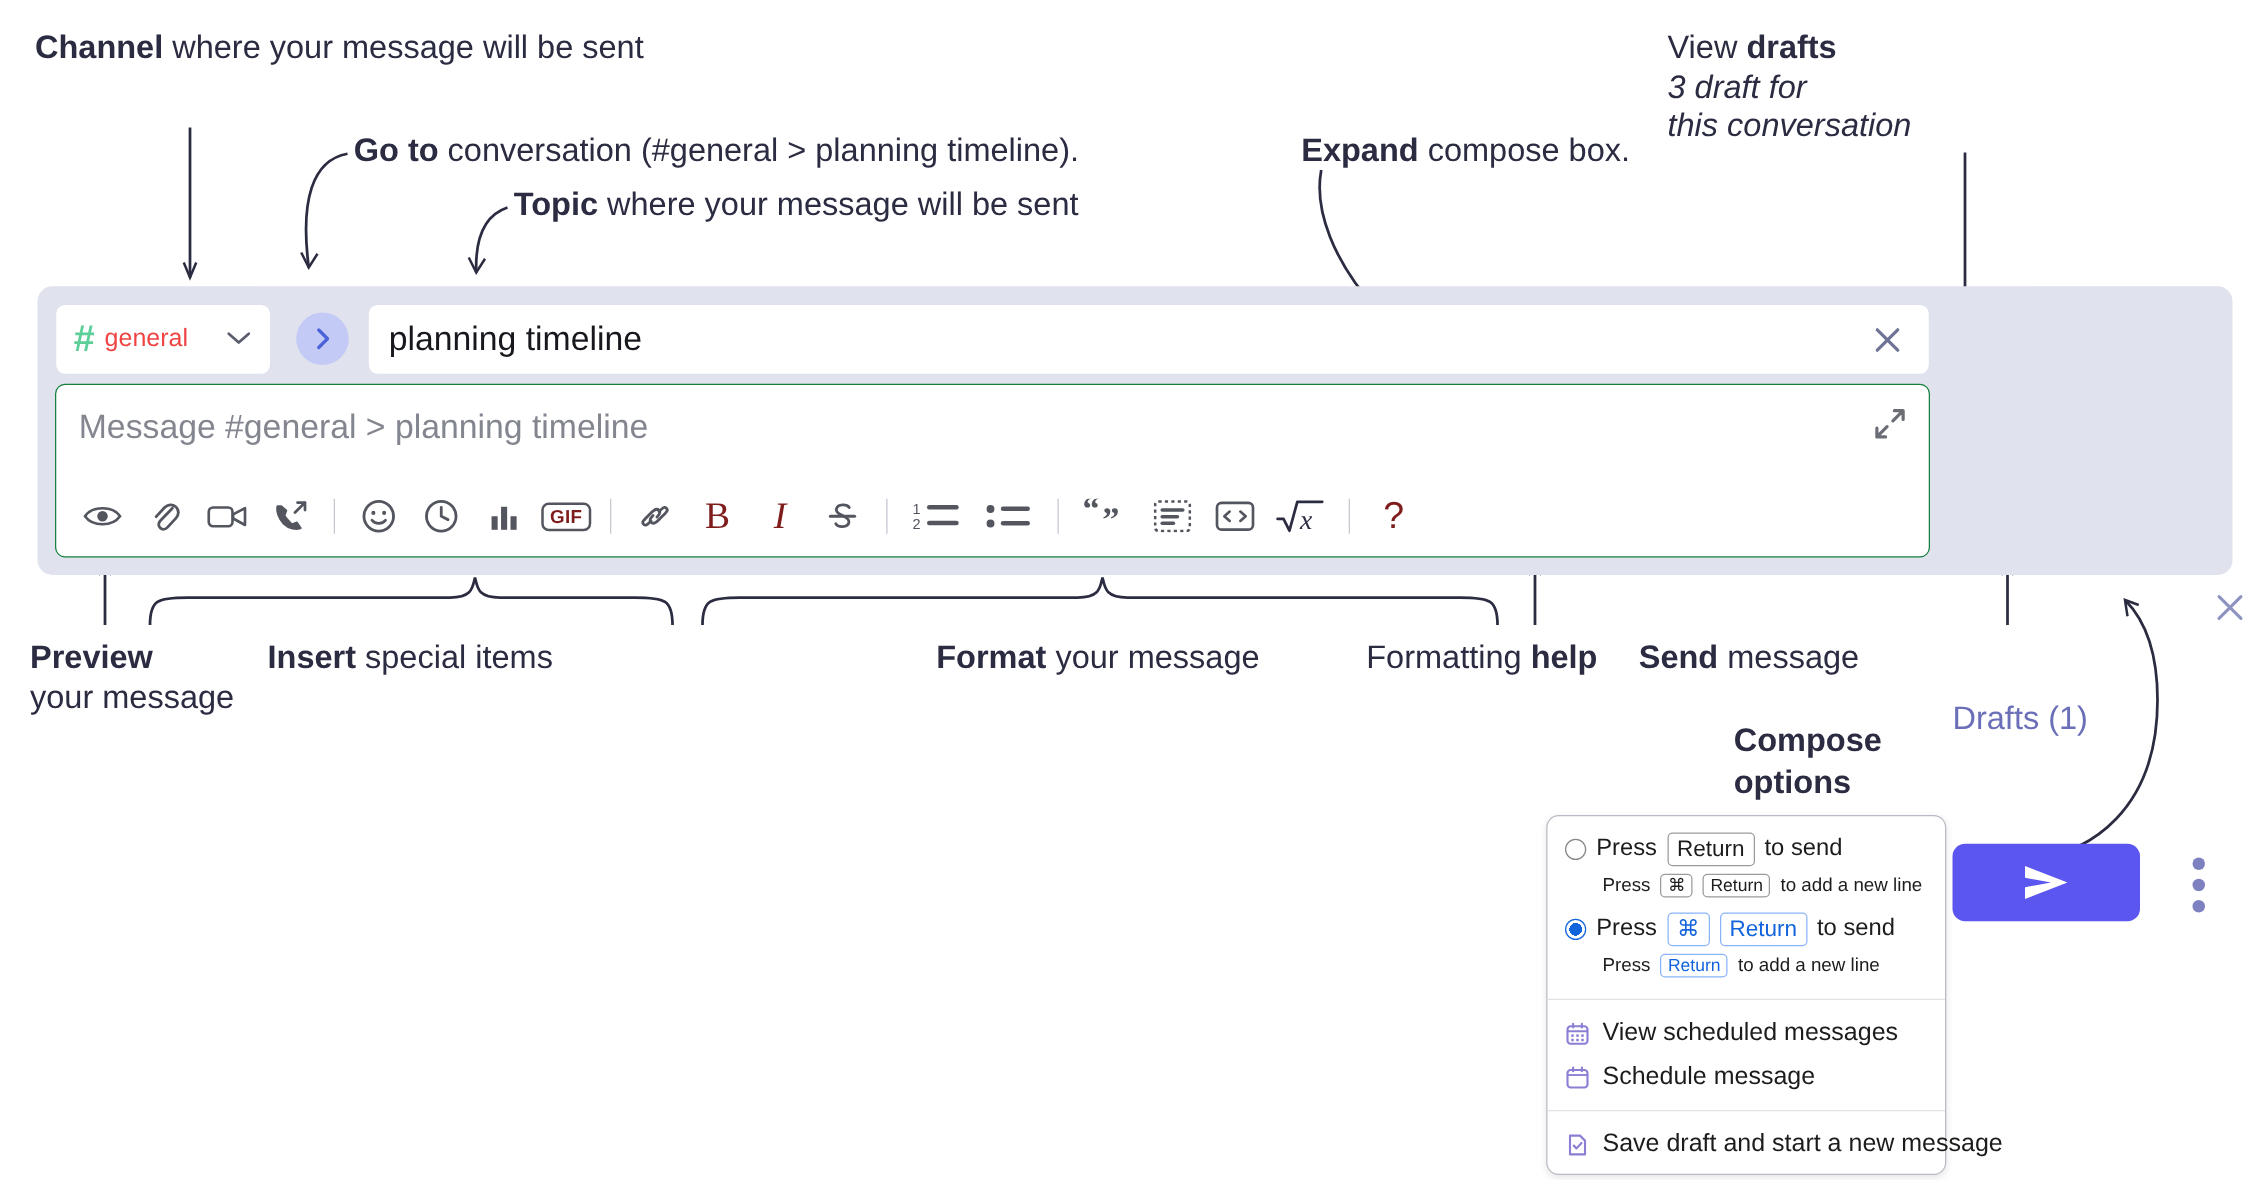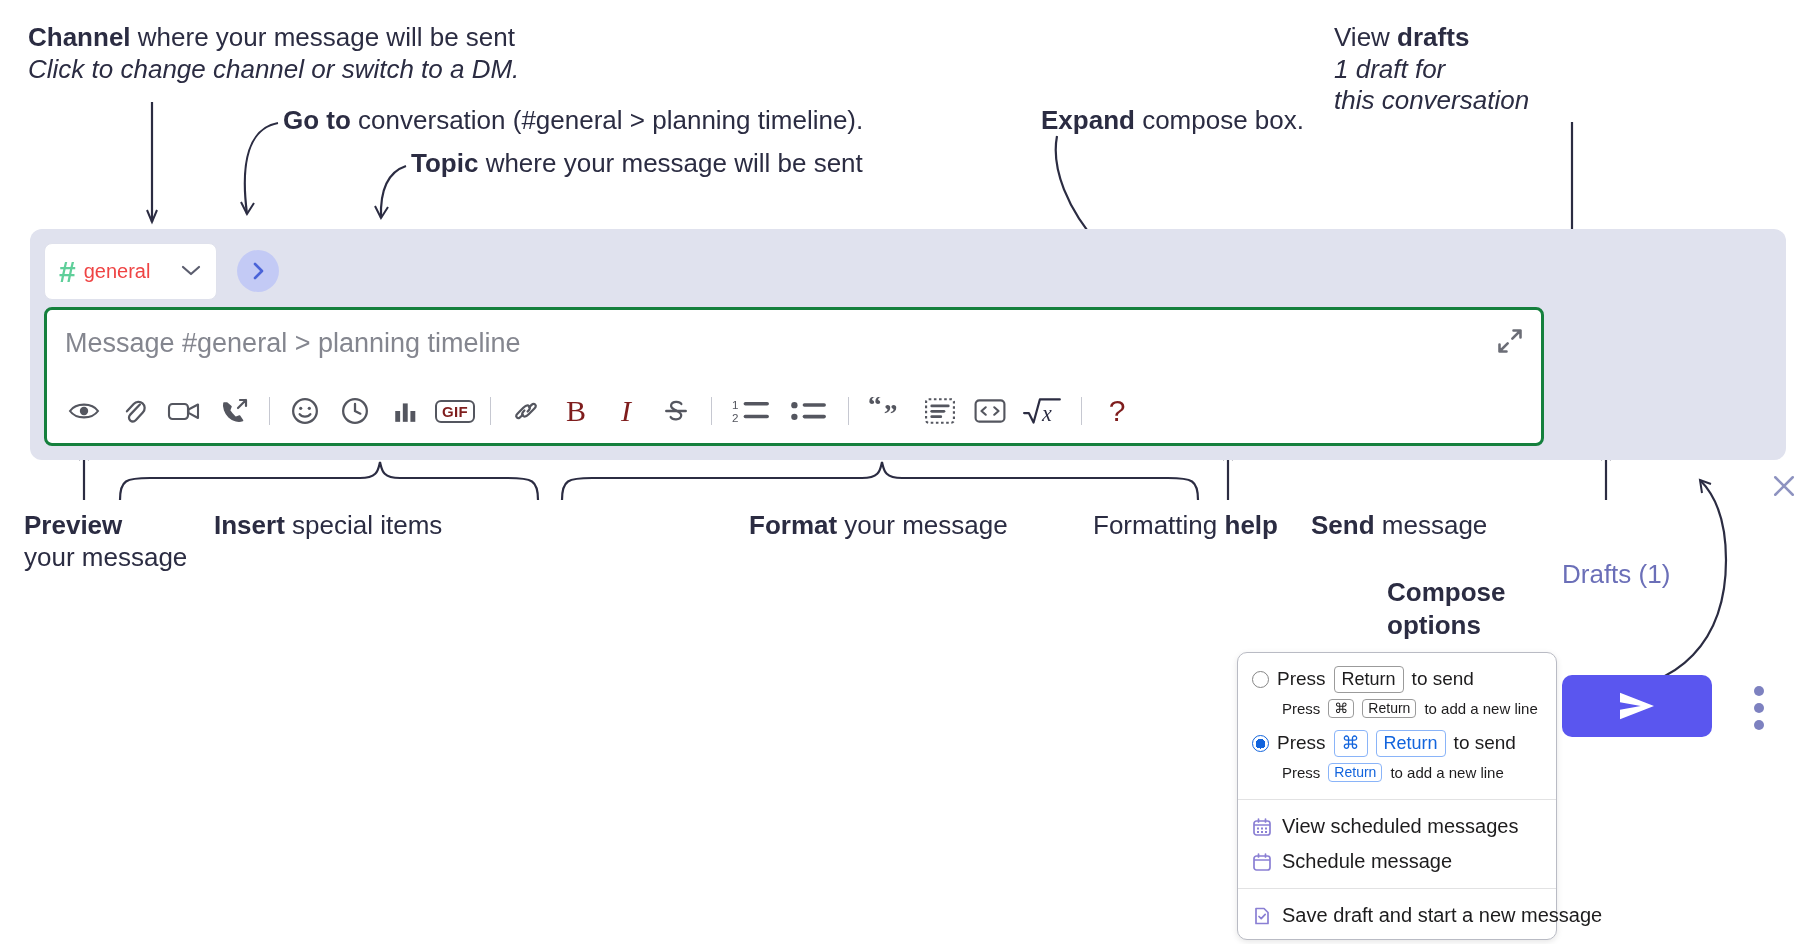--- a/index.html
+++ b/index.html
@@ -51,21 +51,21 @@
     position:absolute; left:250px; top:0; right:0; height:57px;
     background:#fff; border:1px solid #dfe1ec; border-radius:8px;
     display:flex; align-items:center; padding:0 16px;
   }
   .topicVal { font-size:27px; color:#16181d; flex:1; }
   .topicClose { width:34px; height:34px; display:flex; align-items:center; justify-content:center; cursor:pointer; }
 
   
   .editor {
     position:absolute; left:0; top:64px; right:0; height:139px;
-    background:#fff; border:3px solid #15803d; border-radius:8px;
+    background:#fff; border:1px solid #15803d; border-radius:8px;
   }
   .msgArea { position:absolute; left:0; top:0; right:0; height:74px; }
   .placeholder {
     position:absolute; left:18px; top:18px; font-size:27px; color:#84868f;
     white-space:nowrap;
   }
   .expandBtn {
     position:absolute; right:14px; top:14px; width:34px; height:34px;
     display:flex; align-items:center; justify-content:center; cursor:pointer;
   }
@@ -179,38 +179,37 @@
     <path d="M1606,500 L1606,448"></path>
     <path d="M1606,448 l-5,12 l5,-12 l5,12" stroke-width="2"></path>
 
     <path d="M1600,690 C1680,690 1726,640 1726,560 C1726,515 1712,492 1700,480"></path>
     <path d="M1700,480 l2,13 l-2,-13 l11,4" stroke-width="2"></path>
   </g>
 </svg>
 
 <div class="ann" id="a-channel">
   <div><b>Channel</b><span> where your message will be sent</span></div>
-  <div><i>Click to change channel or switch to a DM.</i></div>
 </div>
 
 <div class="ann" id="a-goto">
   <b>Go to</b><span> conversation (#general &gt; planning timeline).</span>
 </div>
 
 <div class="ann" id="a-topic">
   <b>Topic</b><span> where your message will be sent</span>
 </div>
 
 <div class="ann" id="a-expand">
   <b>Expand</b><span> compose box.</span>
 </div>
 
 <div class="ann" id="a-drafts">
   <div><span>View </span><b>drafts</b></div>
-  <div><i>1 draft for</i></div>
+  <div><i>3 draft for</i></div>
   <div><i>this conversation</i></div>
 </div>
 
 <div class="ann" id="a-preview">
   <div><b>Preview</b></div>
   <div><span>your message</span></div>
 </div>
 
 <div class="ann" id="a-insert">
   <b>Insert</b><span> special items</span>
@@ -268,20 +267,28 @@
           </svg>
         </span>
       </div>
 
       <div class="goBtn">
         <svg width="18" height="22" viewBox="0 0 18 22" fill="none" stroke="#4a63d8" stroke-width="2.6" stroke-linecap="round" stroke-linejoin="round">
           <path d="M6 4 L13 11 L6 18"></path>
         </svg>
       </div>
 
+      <div class="topicBox">
+        <span class="topicVal">planning timeline</span>
+        <span class="topicClose">
+          <svg width="28" height="28" viewBox="0 0 24 24" fill="none" stroke="#6f7396" stroke-width="2.2" stroke-linecap="round">
+            <path d="M5 5 L19 19 M19 5 L5 19"></path>
+          </svg>
+        </span>
+      </div>
     </div>
 
     <div class="editor">
       <div class="msgArea">
         <div class="placeholder">Message #general &gt; planning timeline</div>
         <div class="expandBtn">
           <svg width="28" height="28" viewBox="0 0 24 24" fill="none" stroke="#6b6d76" stroke-width="2.2" stroke-linecap="round" stroke-linejoin="round">
             <path d="M14 10 L21 3 M21 3 L15 3 M21 3 L21 9"></path>
             <path d="M10 14 L3 21 M3 21 L9 21 M3 21 L3 15"></path>
           </svg>

